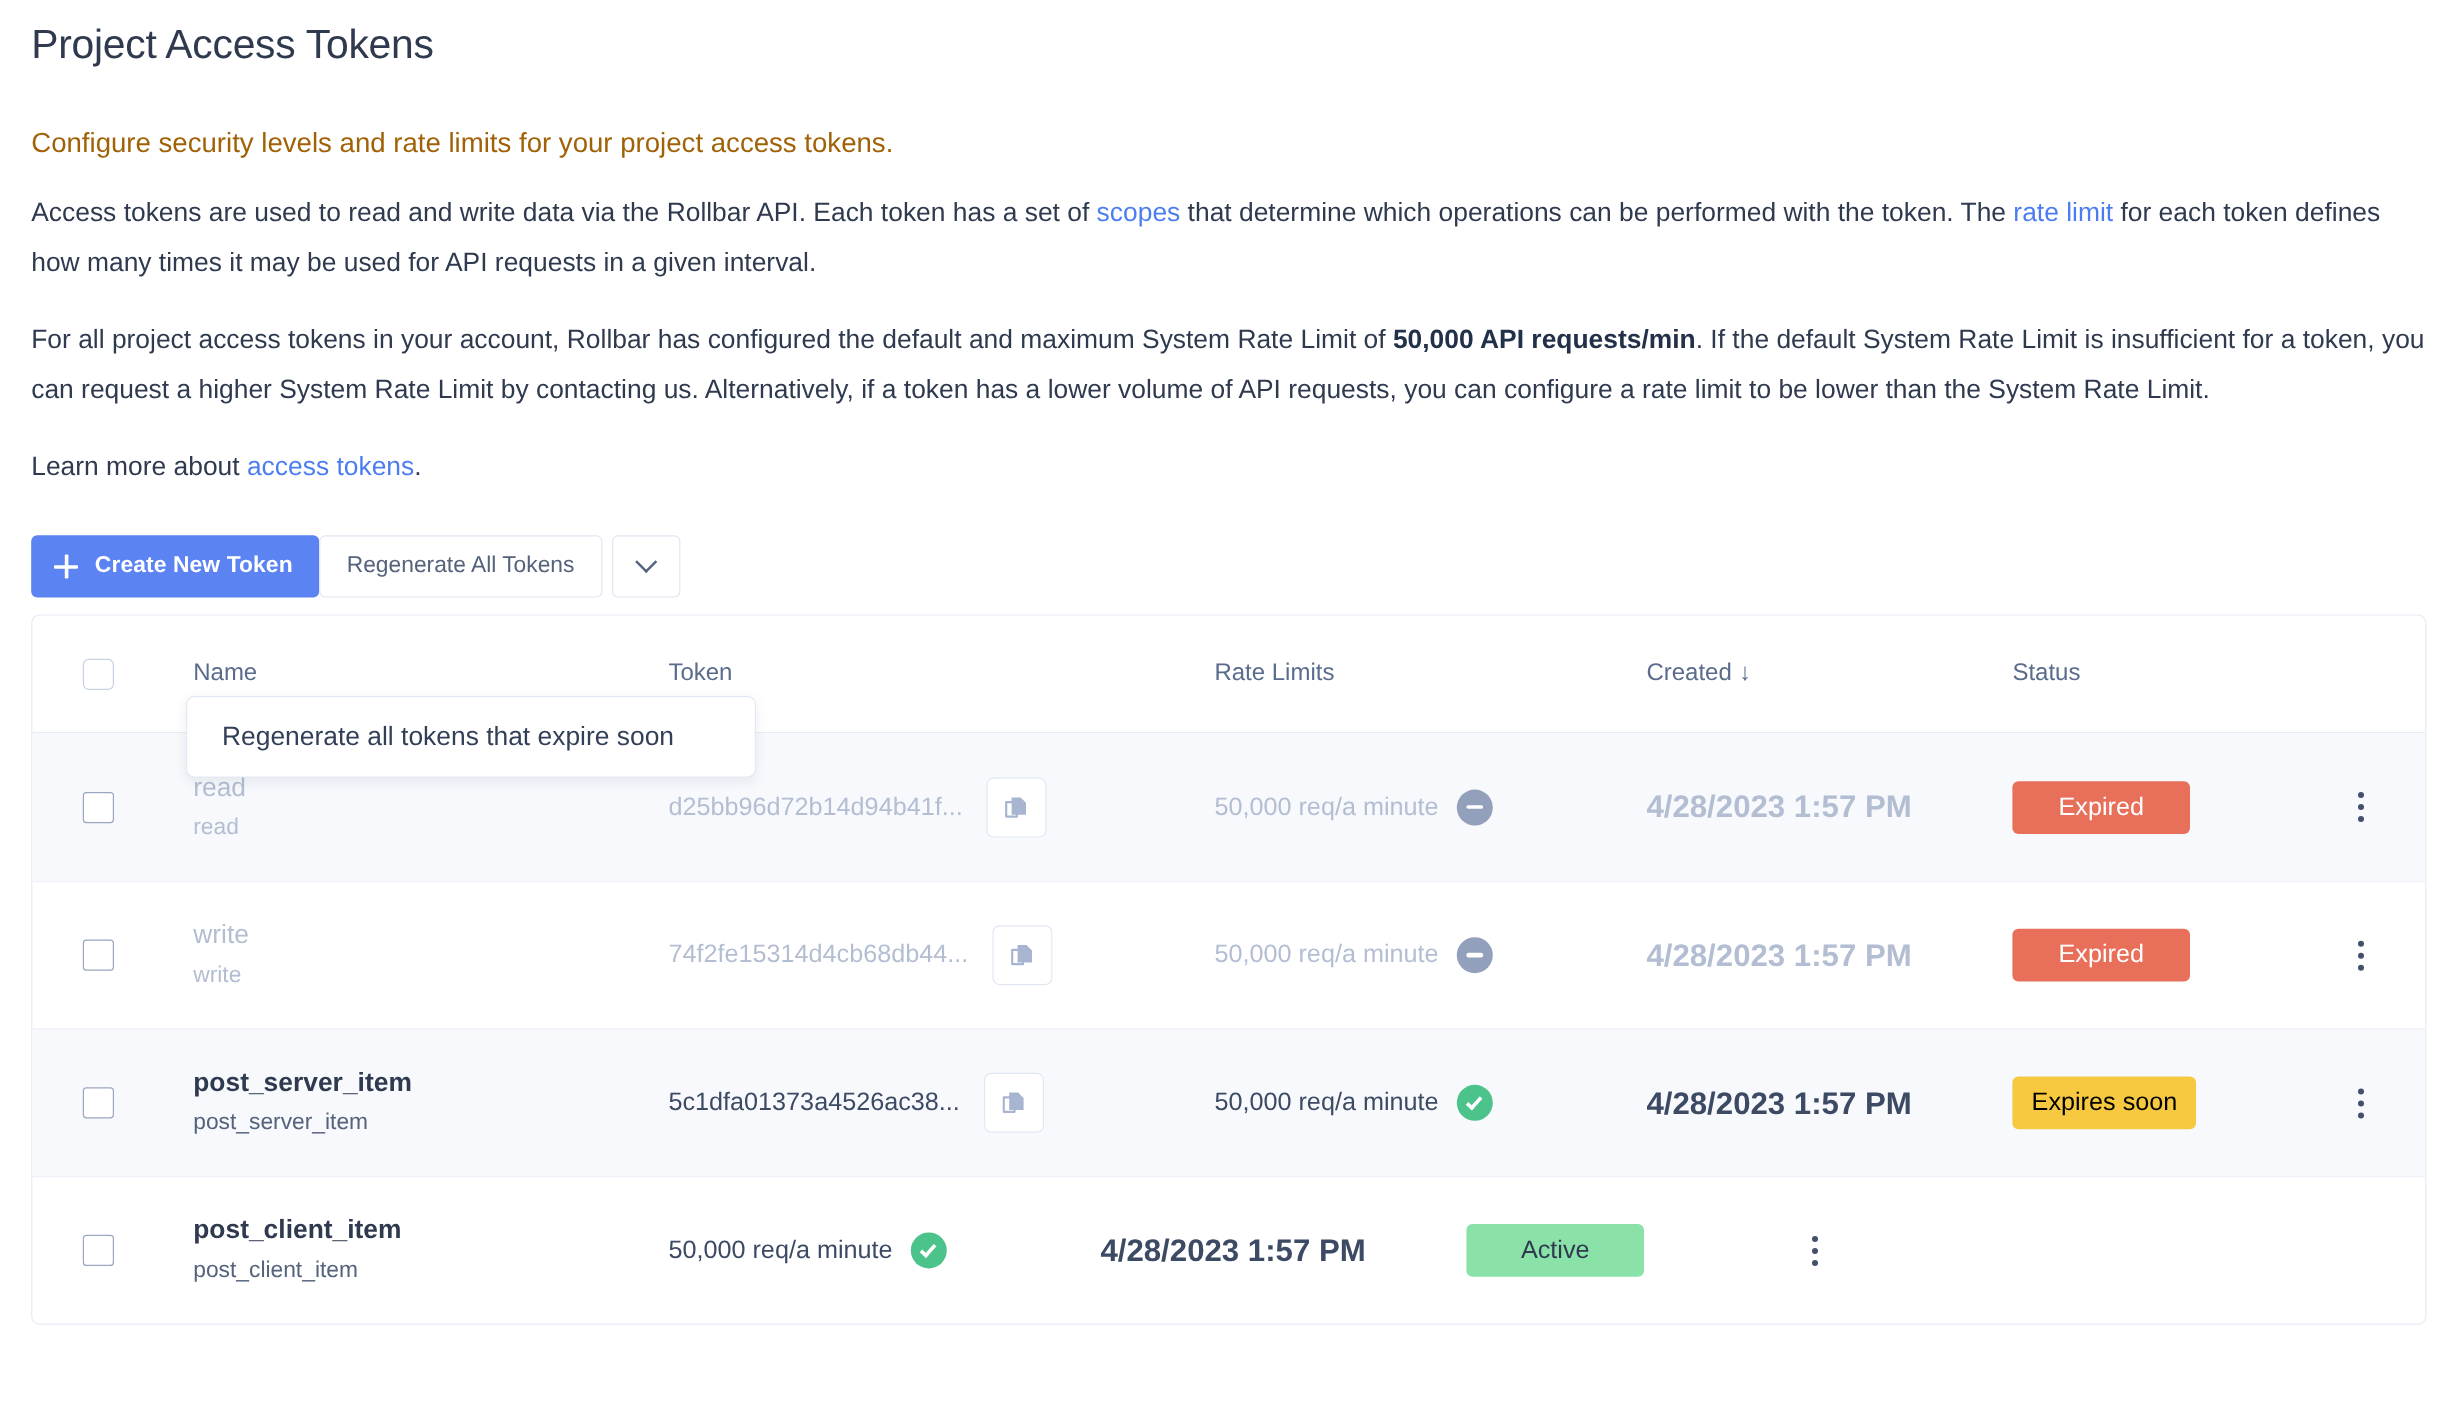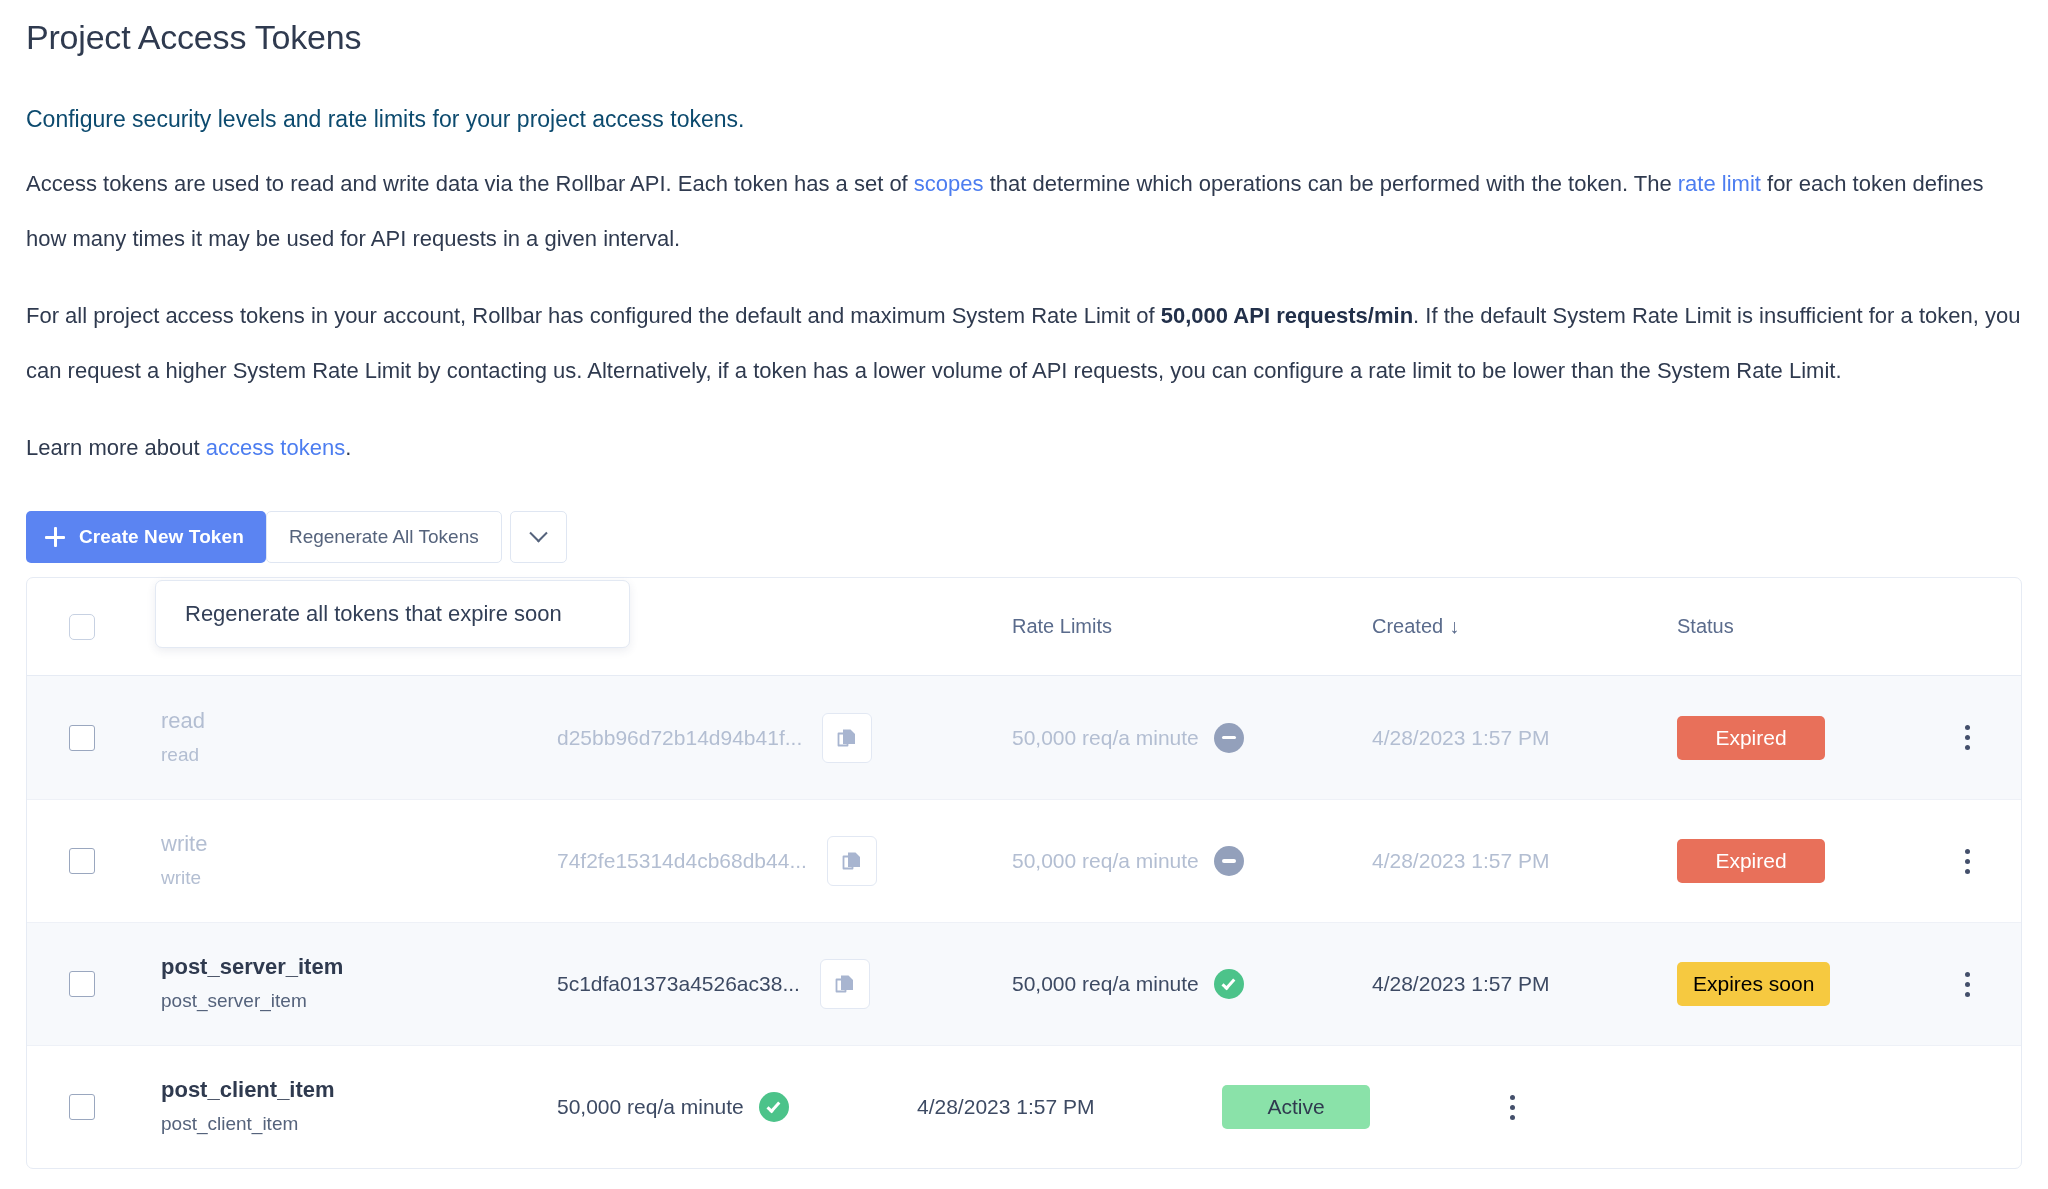--- a/index.html
+++ b/index.html
@@ -22,28 +22,28 @@
   .page-title {
     font-size: 34px;
     font-weight: 400;
     color: #2f3a4f;
     letter-spacing: -0.2px;
     margin: 14px 0 0 0;
     line-height: 46px;
   }
   .subtitle {
     font-size: 23px;
-    color: #0c4a6e;
+    color: #a16207;
     margin: 44px 0 0 0;
     line-height: 30px;
   }
   .para {
     font-size: 22px;
     color: #2f3a4f;
-    line-height: 55px;
+    line-height: 42px;
     margin: 22px 0 0 0;
     max-width: 1995px;
   }
   .para.p2 { margin-top: 22px; }
   .para.p3 { margin-top: 22px; }
   a.link { color: #4c7df0; text-decoration: none; }
   b.strong { font-weight: 700; color: #22304a; }
 
   
   .button-row {
@@ -239,21 +239,21 @@
     background: #ffffff;
     border-radius: 2px;
   }
   .rate-badge .check {
     width: 7px; height: 13px;
     border-right: 3px solid #ffffff;
     border-bottom: 3px solid #ffffff;
     transform: rotate(42deg) translate(-1px,-1px);
   }
 
-  .created-text { font-size: 21px; color: #3d4a63; white-space: nowrap; }
+  .created-text { font-size: 26px; color: #3d4a63; white-space: nowrap; font-weight: bold; }
   .dim .created-text { color: #b3bed2; }
 
   .status-badge {
     display: inline-flex;
     align-items: center;
     justify-content: center;
     min-width: 148px;
     height: 44px;
     padding: 0 16px;
     border-radius: 5px;

